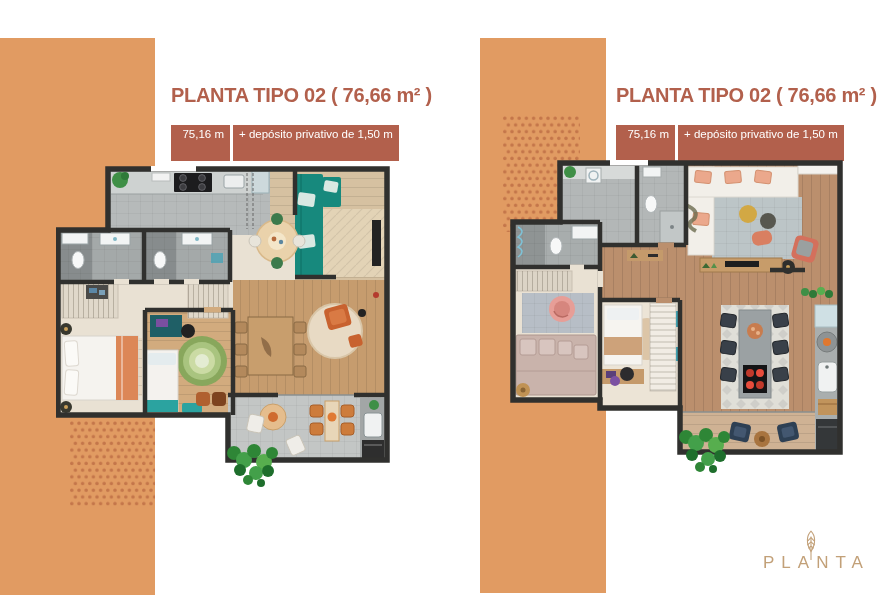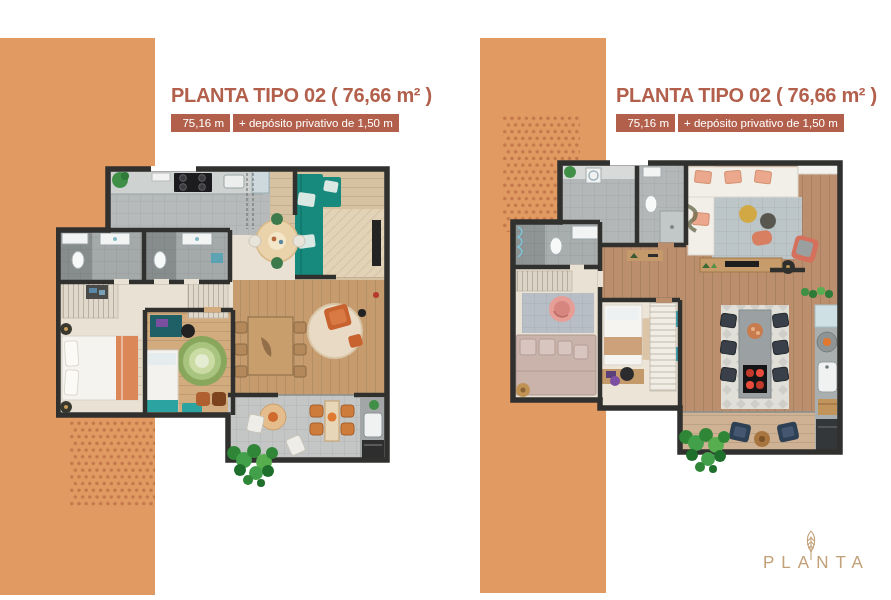--- a/index.html
+++ b/index.html
@@ -9,31 +9,31 @@
     font-family:"Liberation Sans", sans-serif;
   }
   .band{position:absolute;background:var(--band,#e19b62);}
   .band-left{left:0;top:38px;width:155px;height:557px;}
   .band-mid{left:480px;top:38px;width:126px;height:555px;}
   .dots{position:absolute;}
   .dots-left{left:70px;top:420px;}
   .dots-mid{left:503px;top:115px;}
   .dot-fill{fill:var(--band_dot,#c4764a);}
 
-  .plan-card{position:absolute;display:flex;flex-direction:column;gap:8px;}
+  .plan-card{position:absolute;display:flex;flex-direction:column;gap:19px;}
   .card-left{left:171px;top:84px;}
   .card-right{left:616px;top:84px;}
   .plan-title{
     font-size:20px;font-weight:bold;letter-spacing:-0.3px;
     color:var(--accent,#b2604c);white-space:nowrap;line-height:22px;margin:0;
   }
   .badges{display:flex;gap:3px;}
   .badge{
     background:var(--accent,#b2604c);color:var(--badge_text,#fff);
-    font-size:11.5px;line-height:18px;height:18px;padding:0 6px;white-space:nowrap;
+    font-size:11.5px;line-height:18px;height:36px;padding:0 6px;white-space:nowrap;
   }
   .badge-area{min-width:47px;text-align:right;}
 
   .plan-svg{position:absolute;}
   .plan-svg-left{left:56px;top:165px;}
   .plan-svg-right{left:510px;top:159px;}
 
   
   .w{stroke:var(--wall,#30302e);stroke-width:4.5;fill:none;stroke-linejoin:miter;stroke-linecap:butt;}
 

